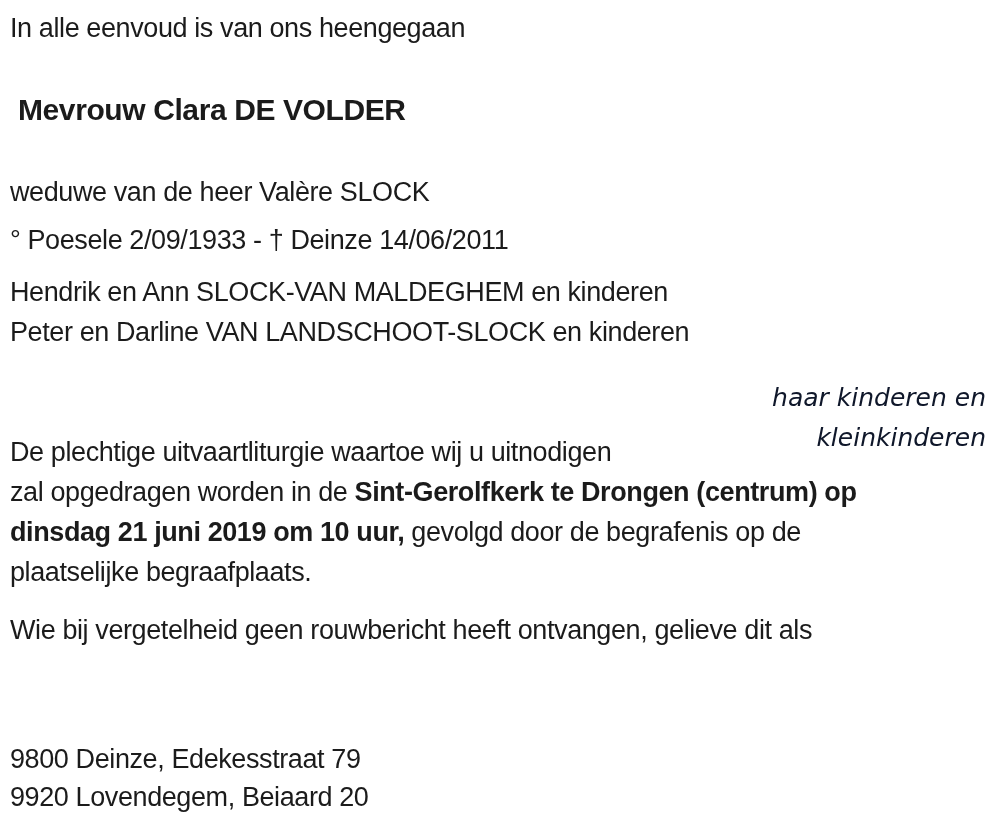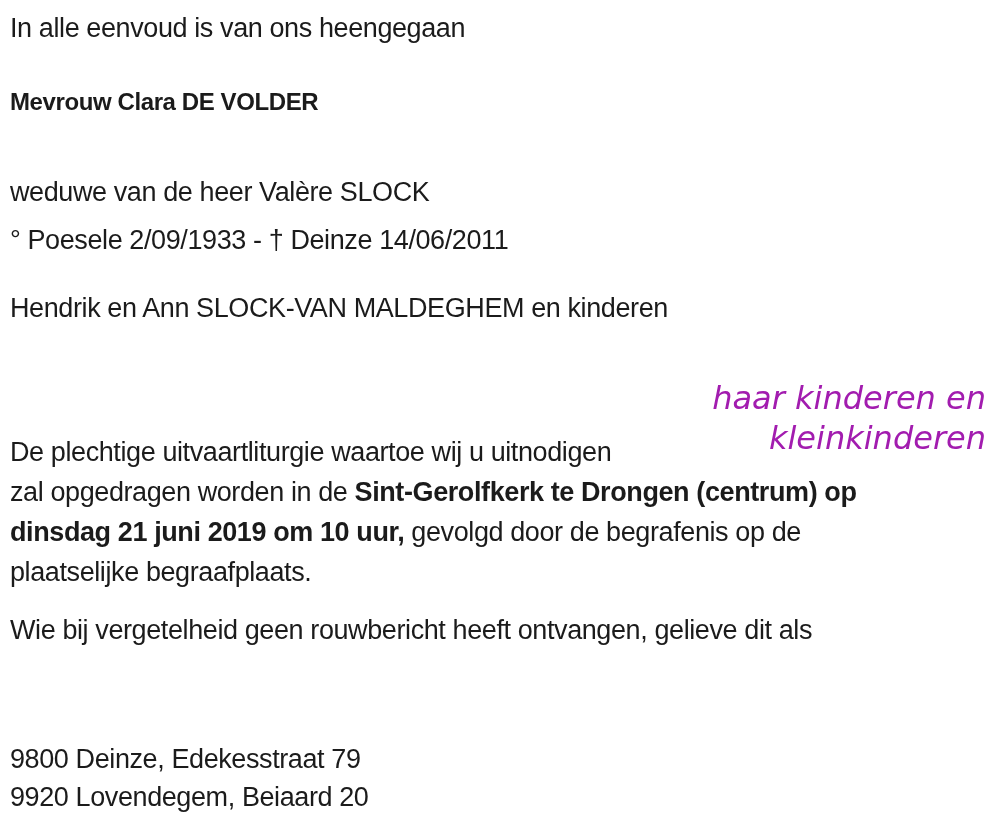--- a/index.html
+++ b/index.html
@@ -24,47 +24,47 @@
     white-space: nowrap;
     line-height: 40px;
   }
   .intro {
     top: 8px;
   }
   .name {
     position: absolute;
     left: 10px;
     top: 78px;
-    margin: 0;
-    font-size: 24px;
+    margin: 8px;
+    font-size: 30px;
     font-weight: bold;
     letter-spacing: -0.4px;
     white-space: nowrap;
     line-height: 48px;
   }
   .relation {
     top: 172px;
   }
   .dates {
     top: 220px;
   }
   .family {
-    top: 288px;
+    top: 272px;
   }
   .signature {
     position: absolute;
     right: 14px;
     top: 378px;
     text-align: right;
     font-style: italic;
     font-family: "DejaVu Sans", sans-serif;
-    font-size: 32px;
+    font-size: 25px;
     line-height: 40px;
     white-space: nowrap;
-    color: #a21caf;
+    color: #0f172a;
   }
   .service {
     top: 432px;
   }
   .notice {
     top: 600px;
     margin-top: 10px;
   }
   .addresses {
     top: 740px;
@@ -83,20 +83,21 @@
   <div class="txt intro">In alle eenvoud is van ons heengegaan</div>
 
   <h1 class="name">Mevrouw Clara DE VOLDER</h1>
 
   <div class="txt relation">weduwe van de heer Valère SLOCK</div>
 
   <div class="txt dates">° Poesele 2/09/1933 - † Deinze 14/06/2011</div>
 
   <div class="txt family">
     <div>Hendrik en Ann SLOCK-VAN MALDEGHEM en kinderen</div>
+    <div>Peter en Darline VAN LANDSCHOOT-SLOCK en kinderen</div>
   </div>
 
   <div class="signature">
     <div>haar kinderen en</div>
     <div>kleinkinderen</div>
   </div>
 
   <div class="txt service">
     <div>
       <span>De plechtige uitvaartliturgie waartoe wij u uitnodigen</span>

